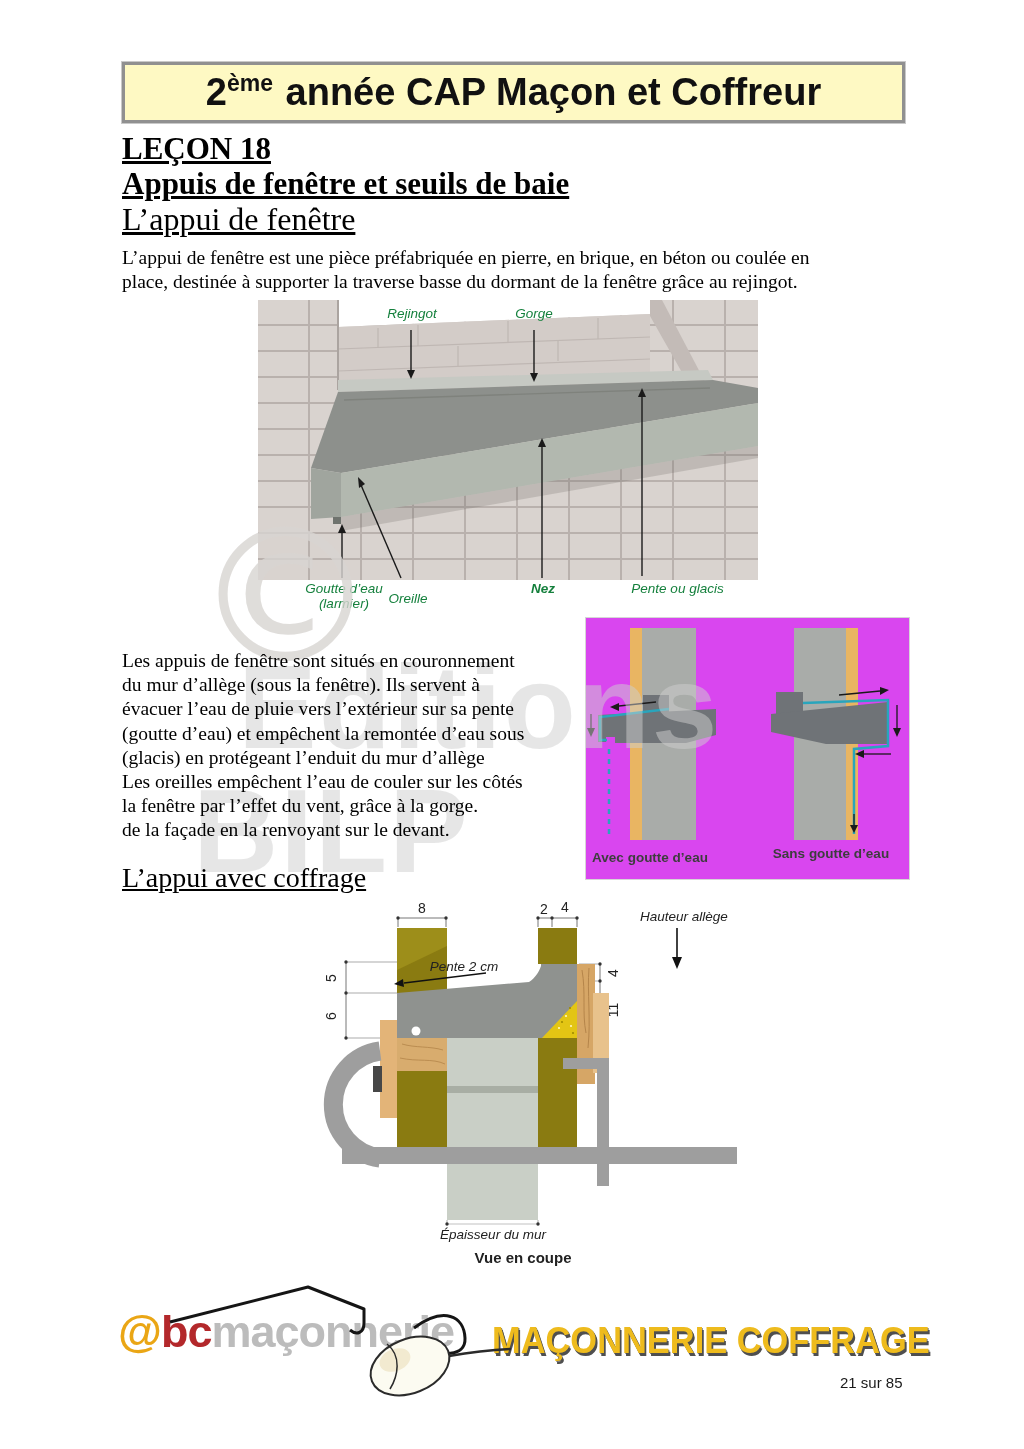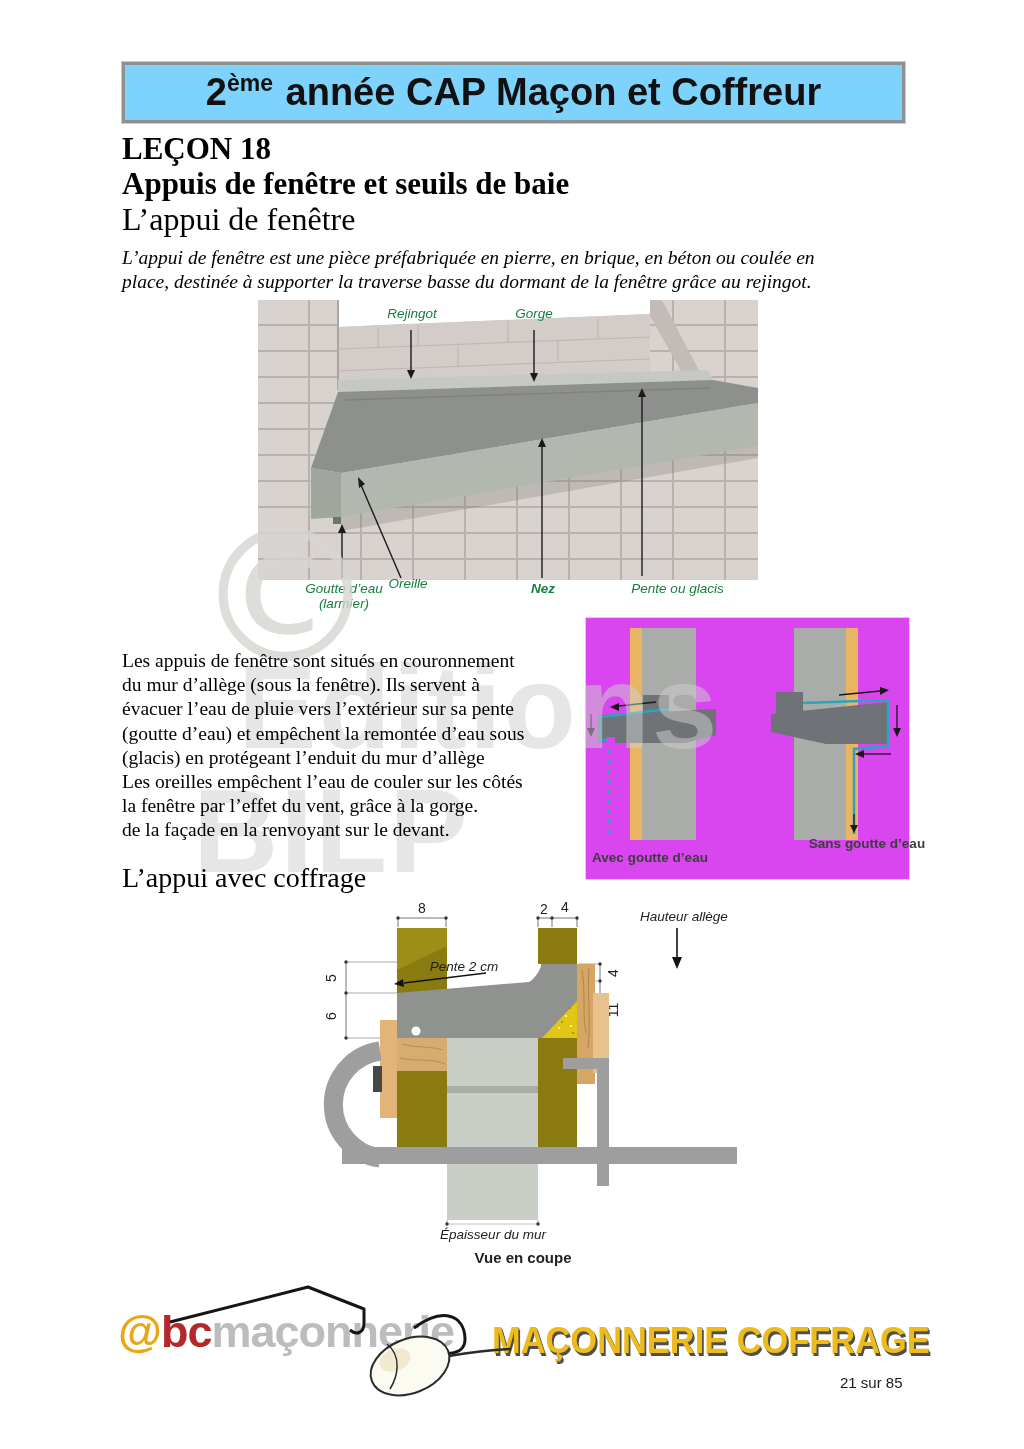--- a/index.html
+++ b/index.html
@@ -1,31 +1,31 @@
 <!DOCTYPE html>
 <html><head>
 <meta charset="utf-8">
 <style>
   html,body{margin:0;padding:0;background:#ffffff;}
   .page{position:relative;width:1024px;height:1449px;background:#ffffff;overflow:hidden;
         font-family:"Liberation Serif", serif;color:#000;}
   .abs{position:absolute;}
   
-  .banner{left:122px;top:62px;width:777px;height:55px;background:#7dd3fc;
+  .banner{left:122px;top:62px;width:777px;height:55px;background:#fef9c3;
           border:3px solid #909090;outline:1px solid #c9c9c9;
           display:flex;align-items:center;justify-content:center;
           font-family:"Liberation Sans", sans-serif;font-weight:bold;font-size:38px;color:#111;}
   .banner sup{font-size:23px;vertical-align:super;line-height:0;margin-right:2px;}
   
   .h-lesson{left:122px;top:131px;font-size:31px;font-weight:bold;}
   .h-title{left:122px;top:166px;font-size:31px;font-weight:bold;}
   .h-sub{left:122px;top:201px;font-size:32px;}
   .para{left:122px;font-size:19.5px;line-height:24.2px;white-space:nowrap;z-index:8;}
   .h-coffrage{left:122px;top:862px;font-size:28px;z-index:8;}
-  .txt{z-index:8;}
+  .txt{z-index:8;text-decoration:underline;}
   
   .fig1{left:258px;top:300px;width:500px;height:318px;z-index:2;}
   .fig1 .wallbase{left:0;top:0;width:500px;height:280px;background-color:#d9d3cf;
     background-image:repeating-linear-gradient(#0000 0 24px,#b9b1ad 24px 26px),
                      repeating-linear-gradient(90deg,#0000 0 50px,#b9b1ad 50px 52px);}
   .fig1 svg{left:0;top:0;}
   .figlabel{font-family:"Liberation Sans", sans-serif;font-style:italic;font-size:13.5px;
             color:#15803d;text-align:center;line-height:15px;}
   
   .fig2{left:585px;top:617px;width:323px;height:261px;background:#d946ef;border:1px solid #d6d6d6;z-index:2;}
@@ -60,21 +60,21 @@
 <div class="page">
 
   <div class="abs banner">
     <span><span>2</span><sup>ème</sup>&nbsp;<span>année CAP Maçon et Coffreur</span></span>
   </div>
 
   <div class="abs h-lesson txt">LEÇON 18</div>
   <div class="abs h-title txt">Appuis de fenêtre et seuils de baie</div>
   <div class="abs h-sub txt">L’appui de fenêtre</div>
 
-  <div class="abs para" style="top:246px;font-style:italic;">
+  <div class="abs para" style="top:246px;">
     <div>L’appui de fenêtre est une pièce préfabriquée en pierre, en brique, en béton ou coulée en</div>
     <div>place, destinée à supporter la traverse basse du dormant de la fenêtre grâce au rejingot.</div>
   </div>
 
   <div class="abs fig1">
     <div class="abs wallbase"></div>
     <svg class="abs" width="500" height="318" viewBox="0 0 500 318">
 
       <polygon points="80,0 392,0 392,14 80,27" fill="#ffffff"></polygon>
       <polygon points="80,27 392,14 392,83 80,92" fill="#d3ccc8"></polygon>
@@ -115,21 +115,21 @@
         <line x1="384" y1="276" x2="384" y2="96"></line>
           <polygon points="380,97 388,97 384,88" stroke="none"></polygon>
       </g>
     </svg>
     <div class="abs figlabel" style="left:118px;top:6px;width:72px;">Rejingot</div>
     <div class="abs figlabel" style="left:244px;top:6px;width:64px;">Gorge</div>
     <div class="abs figlabel" style="left:46px;top:281px;width:80px;">
       <div>Goutte d’eau</div>
       <div>(larmier)</div>
     </div>
-    <div class="abs figlabel" style="left:120px;top:276px;width:60px;">Oreille</div>
+    <div class="abs figlabel" style="left:120px;top:291px;width:60px;">Oreille</div>
     <div class="abs figlabel" style="left:262px;top:281px;width:46px;font-weight:bold;">Nez</div>
     <div class="abs figlabel" style="left:328px;top:281px;width:95px;margin-left:44px;">Pente ou glacis</div>
   </div>
 
   <div>
     <div class="abs wm wm-c">©</div>
     <div class="abs wm wm-1">Editions</div>
     <div class="abs wm wm-2">BILP</div>
   </div>
 
@@ -174,21 +174,21 @@
           <line x1="311" y1="87" x2="311" y2="111"></line>
             <polygon points="307,110 315,110 311,119" stroke="none"></polygon>
           <line x1="305" y1="136" x2="277" y2="136"></line>
             <polygon points="278,132 278,140 269,136" stroke="none"></polygon>
           <line x1="268" y1="196" x2="268" y2="208"></line>
             <polygon points="264,207 272,207 268,215" stroke="none"></polygon>
         </g>
       </g>
     </svg>
     <div class="abs fig2label" style="left:3px;top:232px;width:122px;">Avec goutte d’eau</div>
-    <div class="abs fig2label" style="left:184px;top:218px;width:122px;margin-left:36px;">Sans goutte d’eau</div>
+    <div class="abs fig2label" style="left:184px;top:228px;width:122px;">Sans goutte d’eau</div>
   </div>
 
   <div class="abs h-coffrage txt">L’appui avec coffrage</div>
 
   <div class="abs fig3">
     <svg width="480" height="372" viewBox="0 0 480 372">
 
       <g stroke="#666" stroke-width="0.9">
         <line x1="118" y1="20" x2="166" y2="20"></line>
         <line x1="258" y1="20" x2="297" y2="20"></line>

